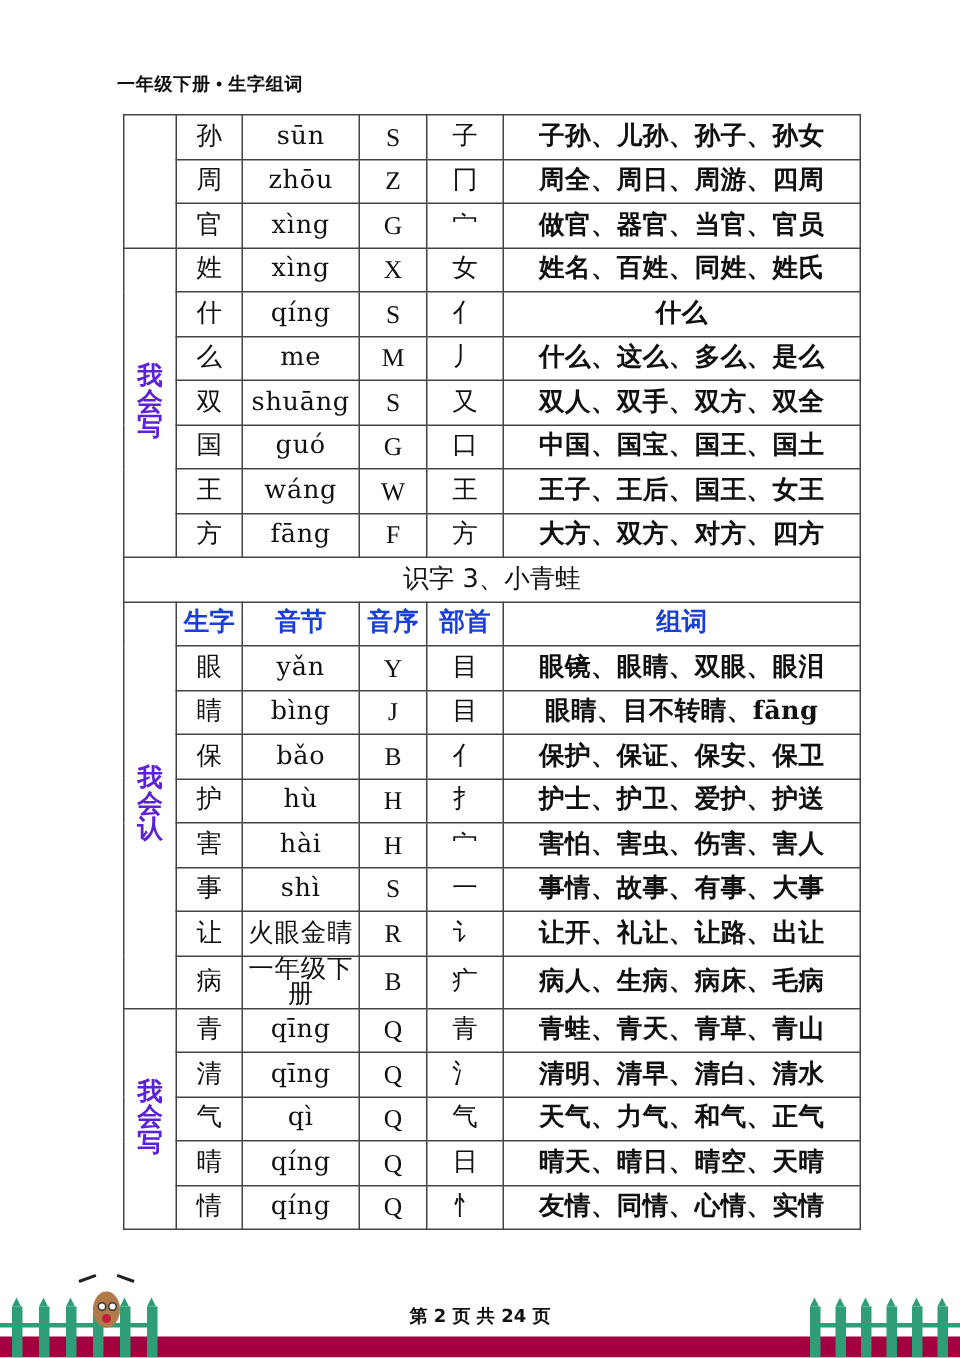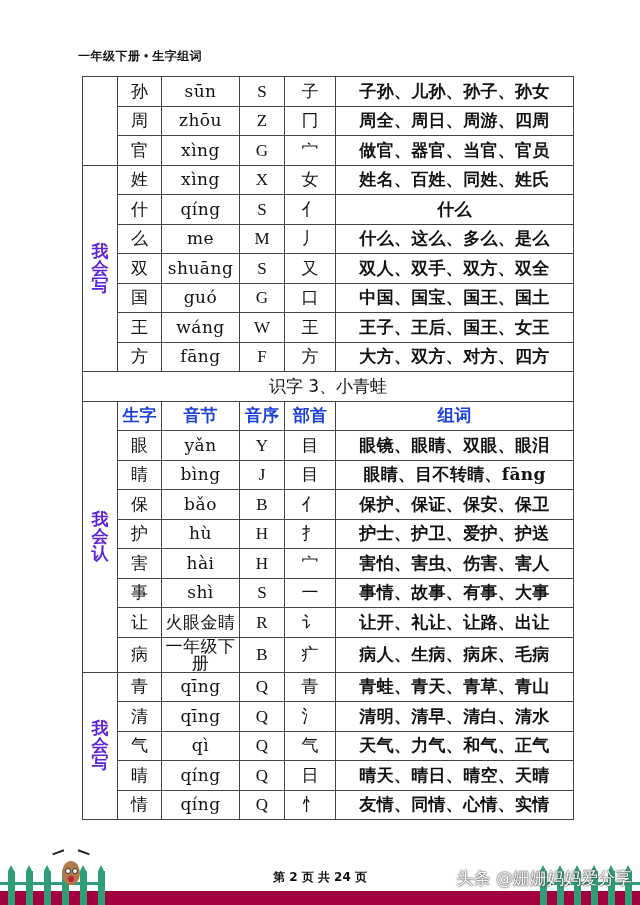--- a/index.html
+++ b/index.html
@@ -270,14 +270,13 @@
     </div>
   <div class="deer">
     <div class="antler" style="left:-6px;transform:rotate(-20deg);"></div>
     <div class="antler" style="left:16px;transform:rotate(20deg);"></div>
     <div class="deer-head"></div>
     <div class="deer-eye" style="left:5px;"></div>
     <div class="deer-eye" style="left:12px;"></div>
     <div class="deer-nose"></div>
   </div>
   <div class="page-num">第 2 页 共 24 页</div>
-  <div class="watermark">头条 @姗姗妈妈爱分享</div>
 </div>
 
 </body></html>

